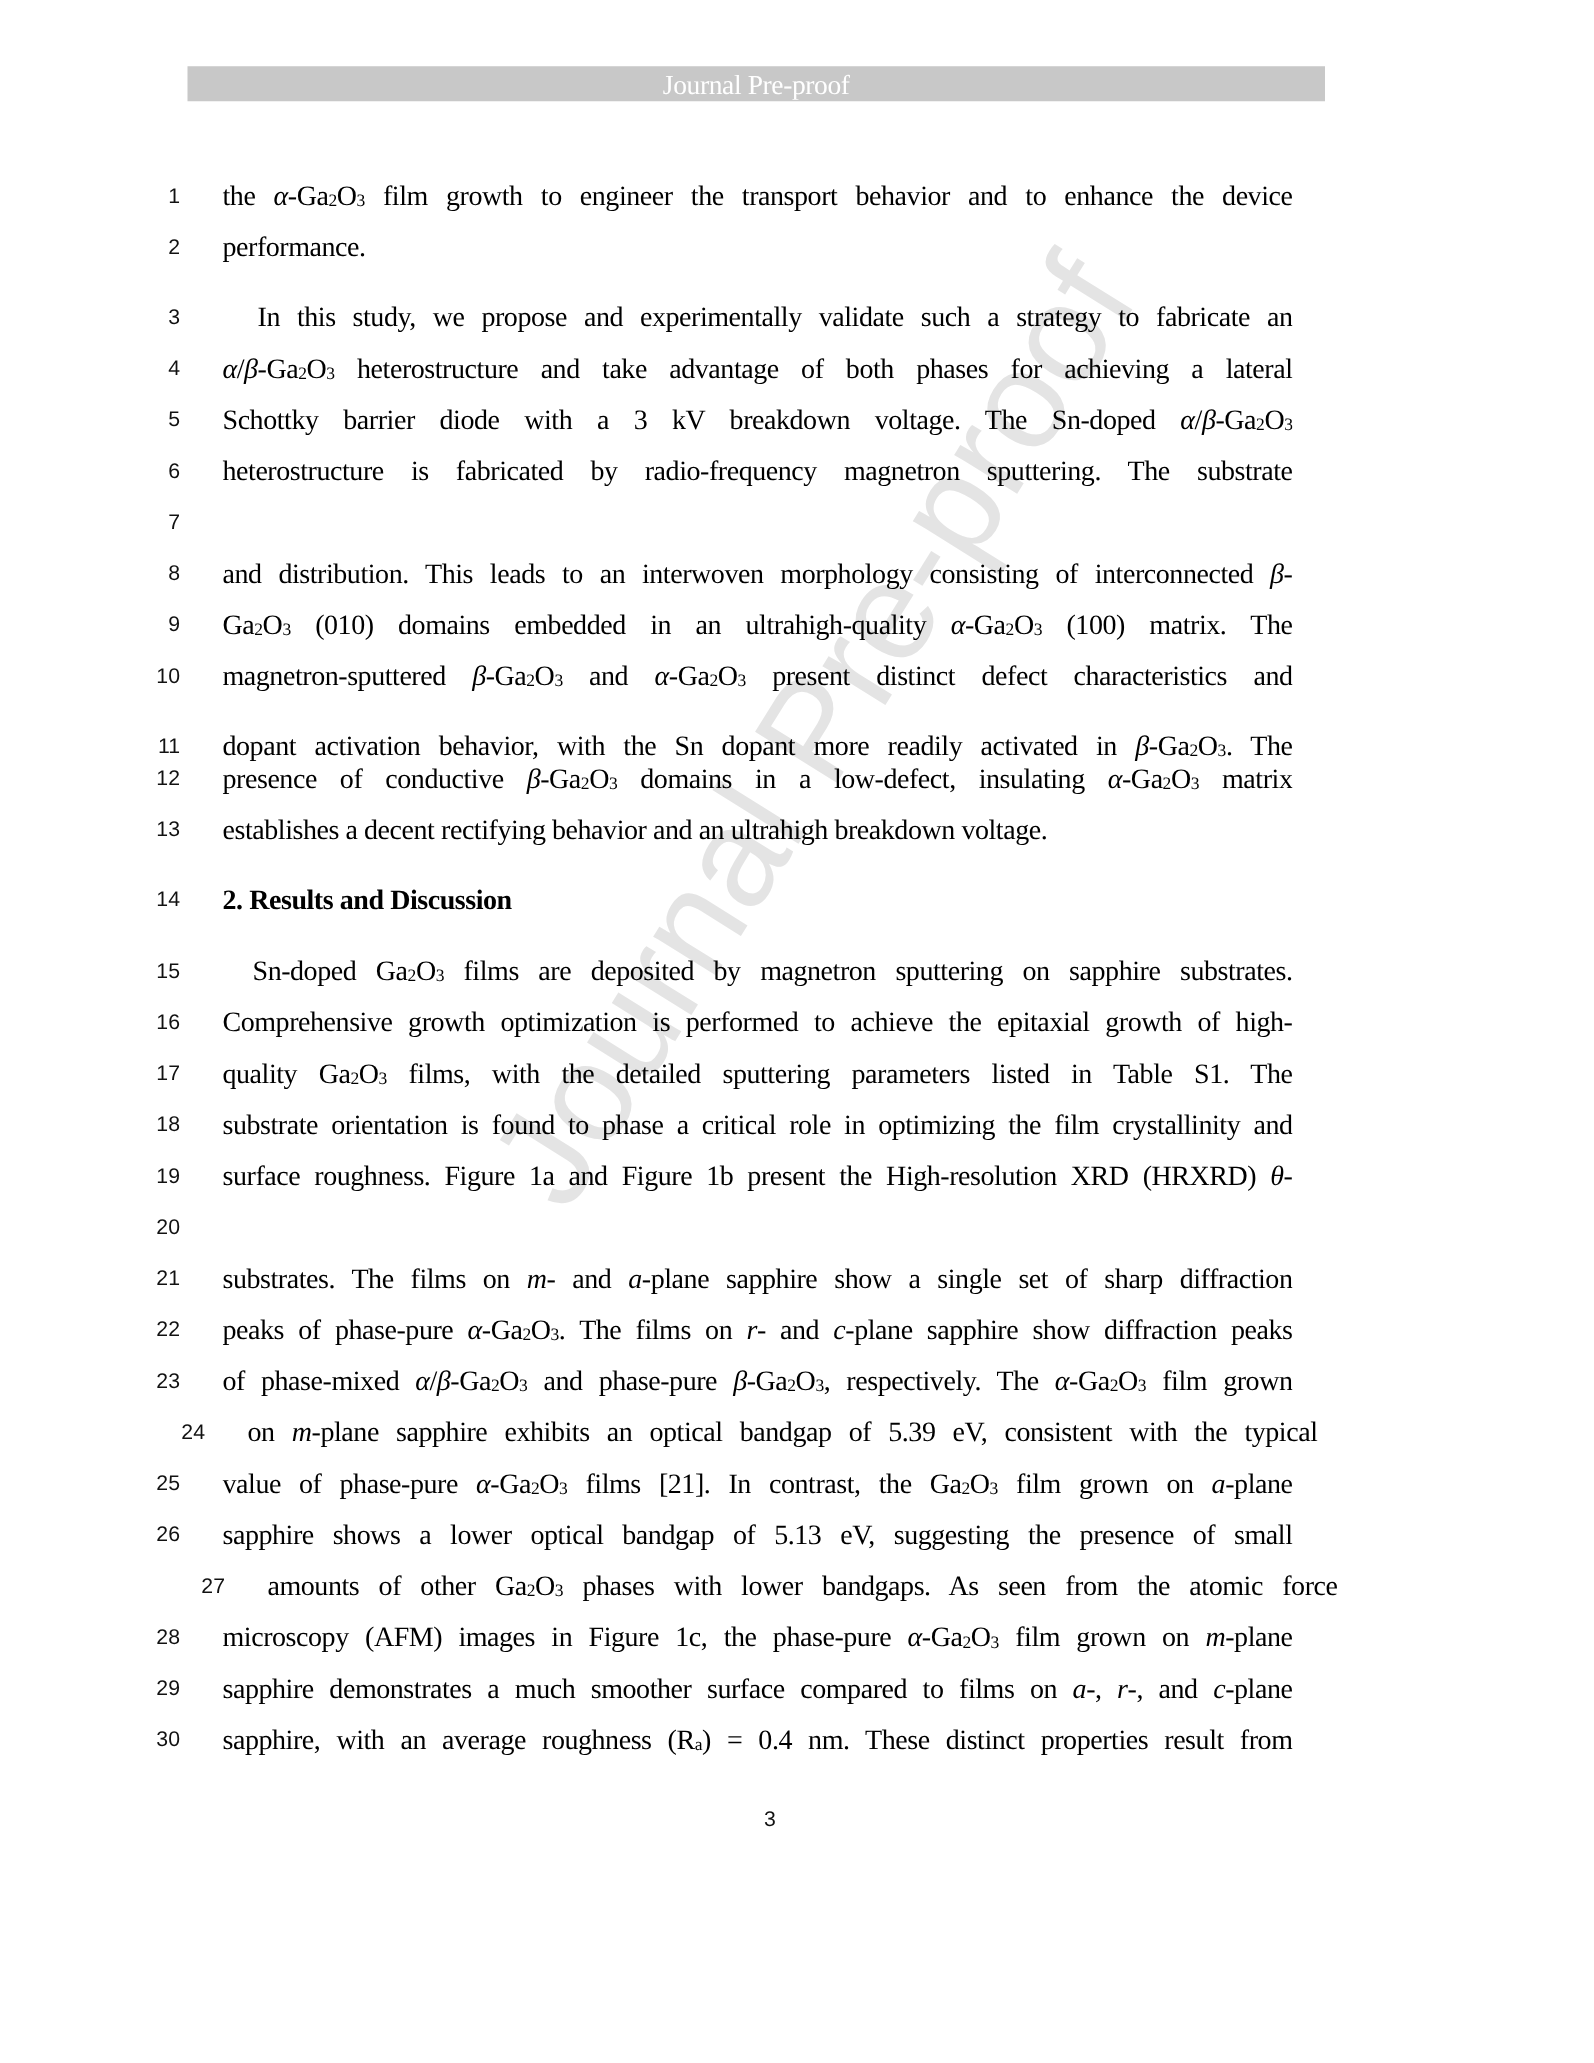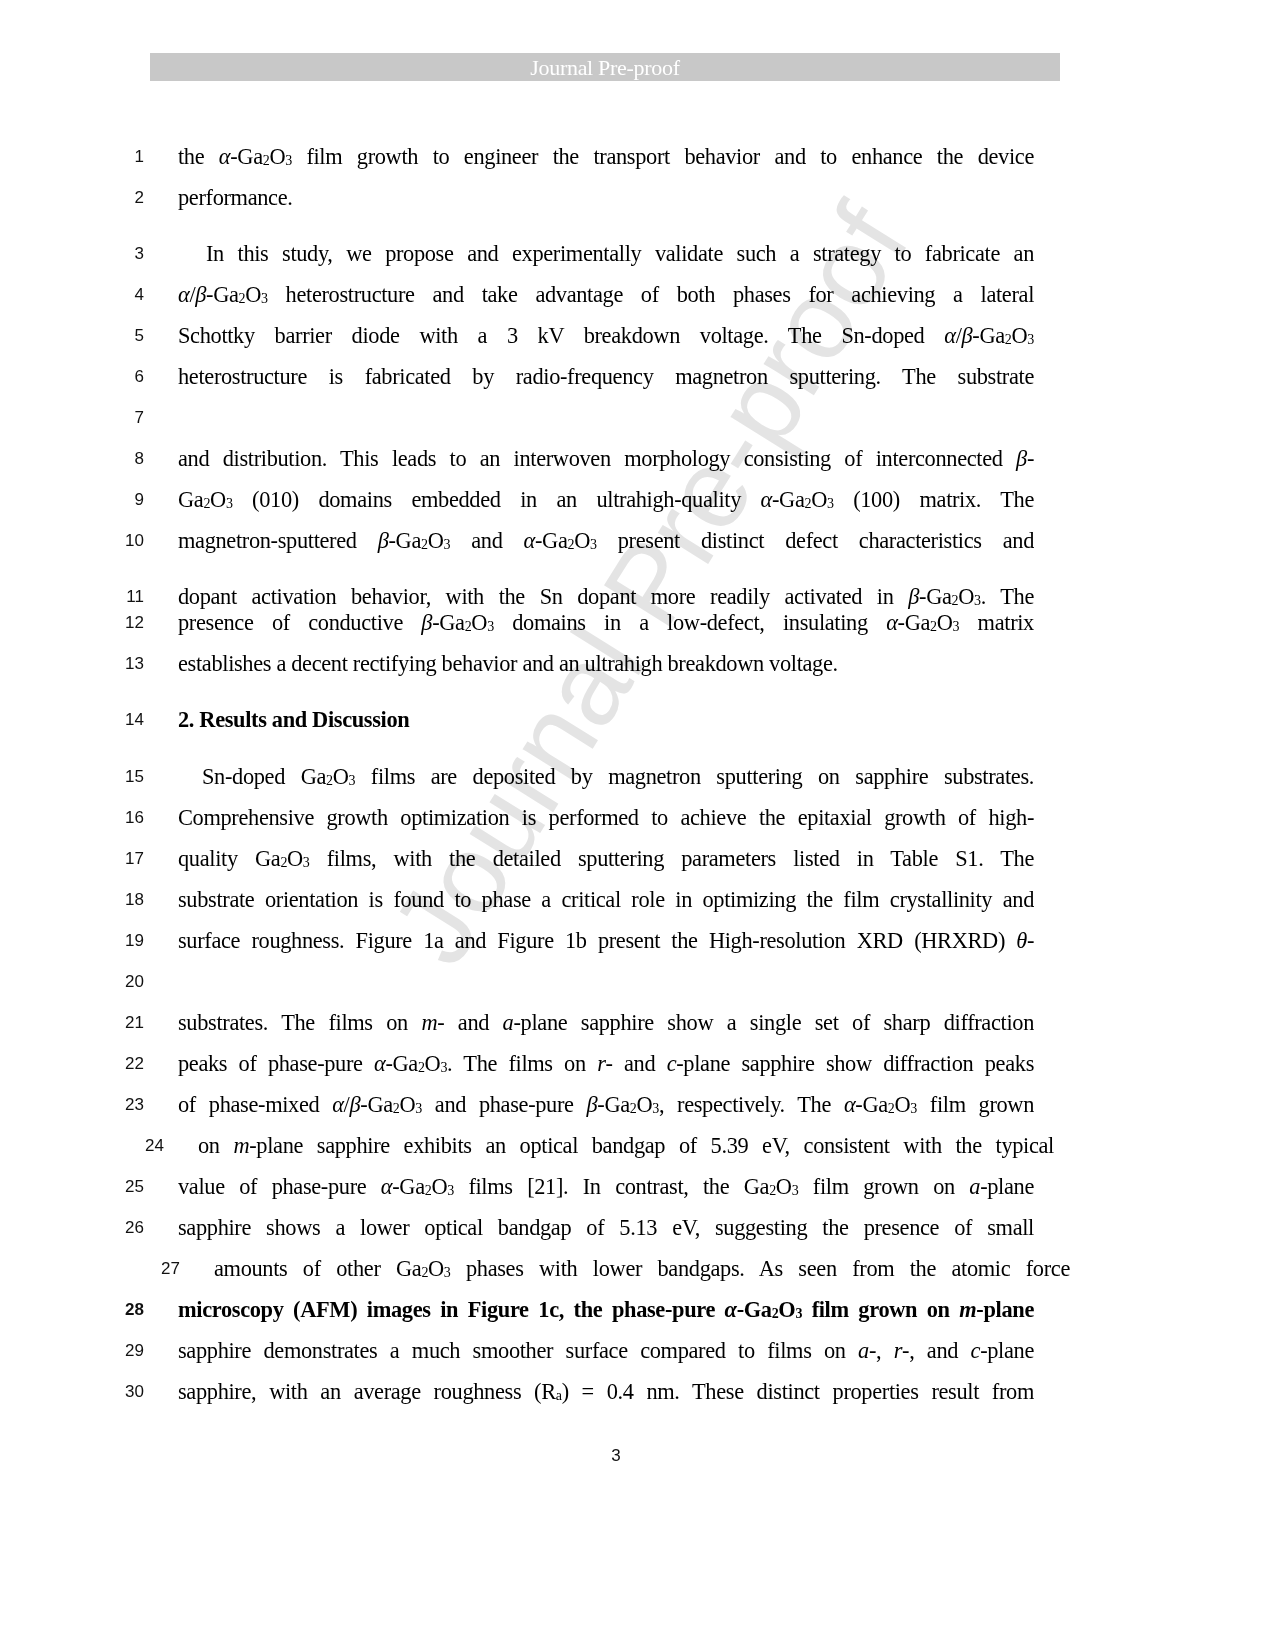--- a/index.html
+++ b/index.html
@@ -206,21 +206,21 @@
       <div class="line-text justify"><span>value of phase-pure </span><i>α</i><span>-Ga</span><sub>2</sub><span>O</span><sub>3</sub><span> films [21]. In contrast, the Ga</span><sub>2</sub><span>O</span><sub>3</sub><span> film grown on </span><i>a</i><span>-plane</span></div>
     </div>
     <div class="line" style="top: 1213px;">
       <span class="line-num">26</span>
       <div class="line-text justify"><span>sapphire shows a lower optical bandgap of 5.13 eV, suggesting the presence of small</span></div>
     </div>
     <div class="line" style="top: 1254px; margin-left: 36px;">
       <span class="line-num">27</span>
       <div class="line-text justify"><span>amounts of other Ga</span><sub>2</sub><span>O</span><sub>3</sub><span> phases with lower bandgaps. As seen from the atomic force</span></div>
     </div>
-    <div class="line" style="top: 1295px; font-weight: bold;">
+    <div class="line" style="top: 1295px;">
       <span class="line-num">28</span>
       <div class="line-text justify"><span>microscopy (AFM) images in Figure 1c, the phase-pure </span><i>α</i><span>-Ga</span><sub>2</sub><span>O</span><sub>3</sub><span> film grown on </span><i>m</i><span>-plane</span></div>
     </div>
     <div class="line" style="top: 1336px;">
       <span class="line-num">29</span>
       <div class="line-text justify"><span>sapphire demonstrates a much smoother surface compared to films on </span><i>a</i><span>-, </span><i>r</i><span>-, and </span><i>c</i><span>-plane</span></div>
     </div>
     <div class="line" style="top: 1377px;">
       <span class="line-num">30</span>
       <div class="line-text justify"><span>sapphire, with an average roughness (R</span><sub>a</sub><span>) = 0.4 nm. These distinct properties result from</span></div>

